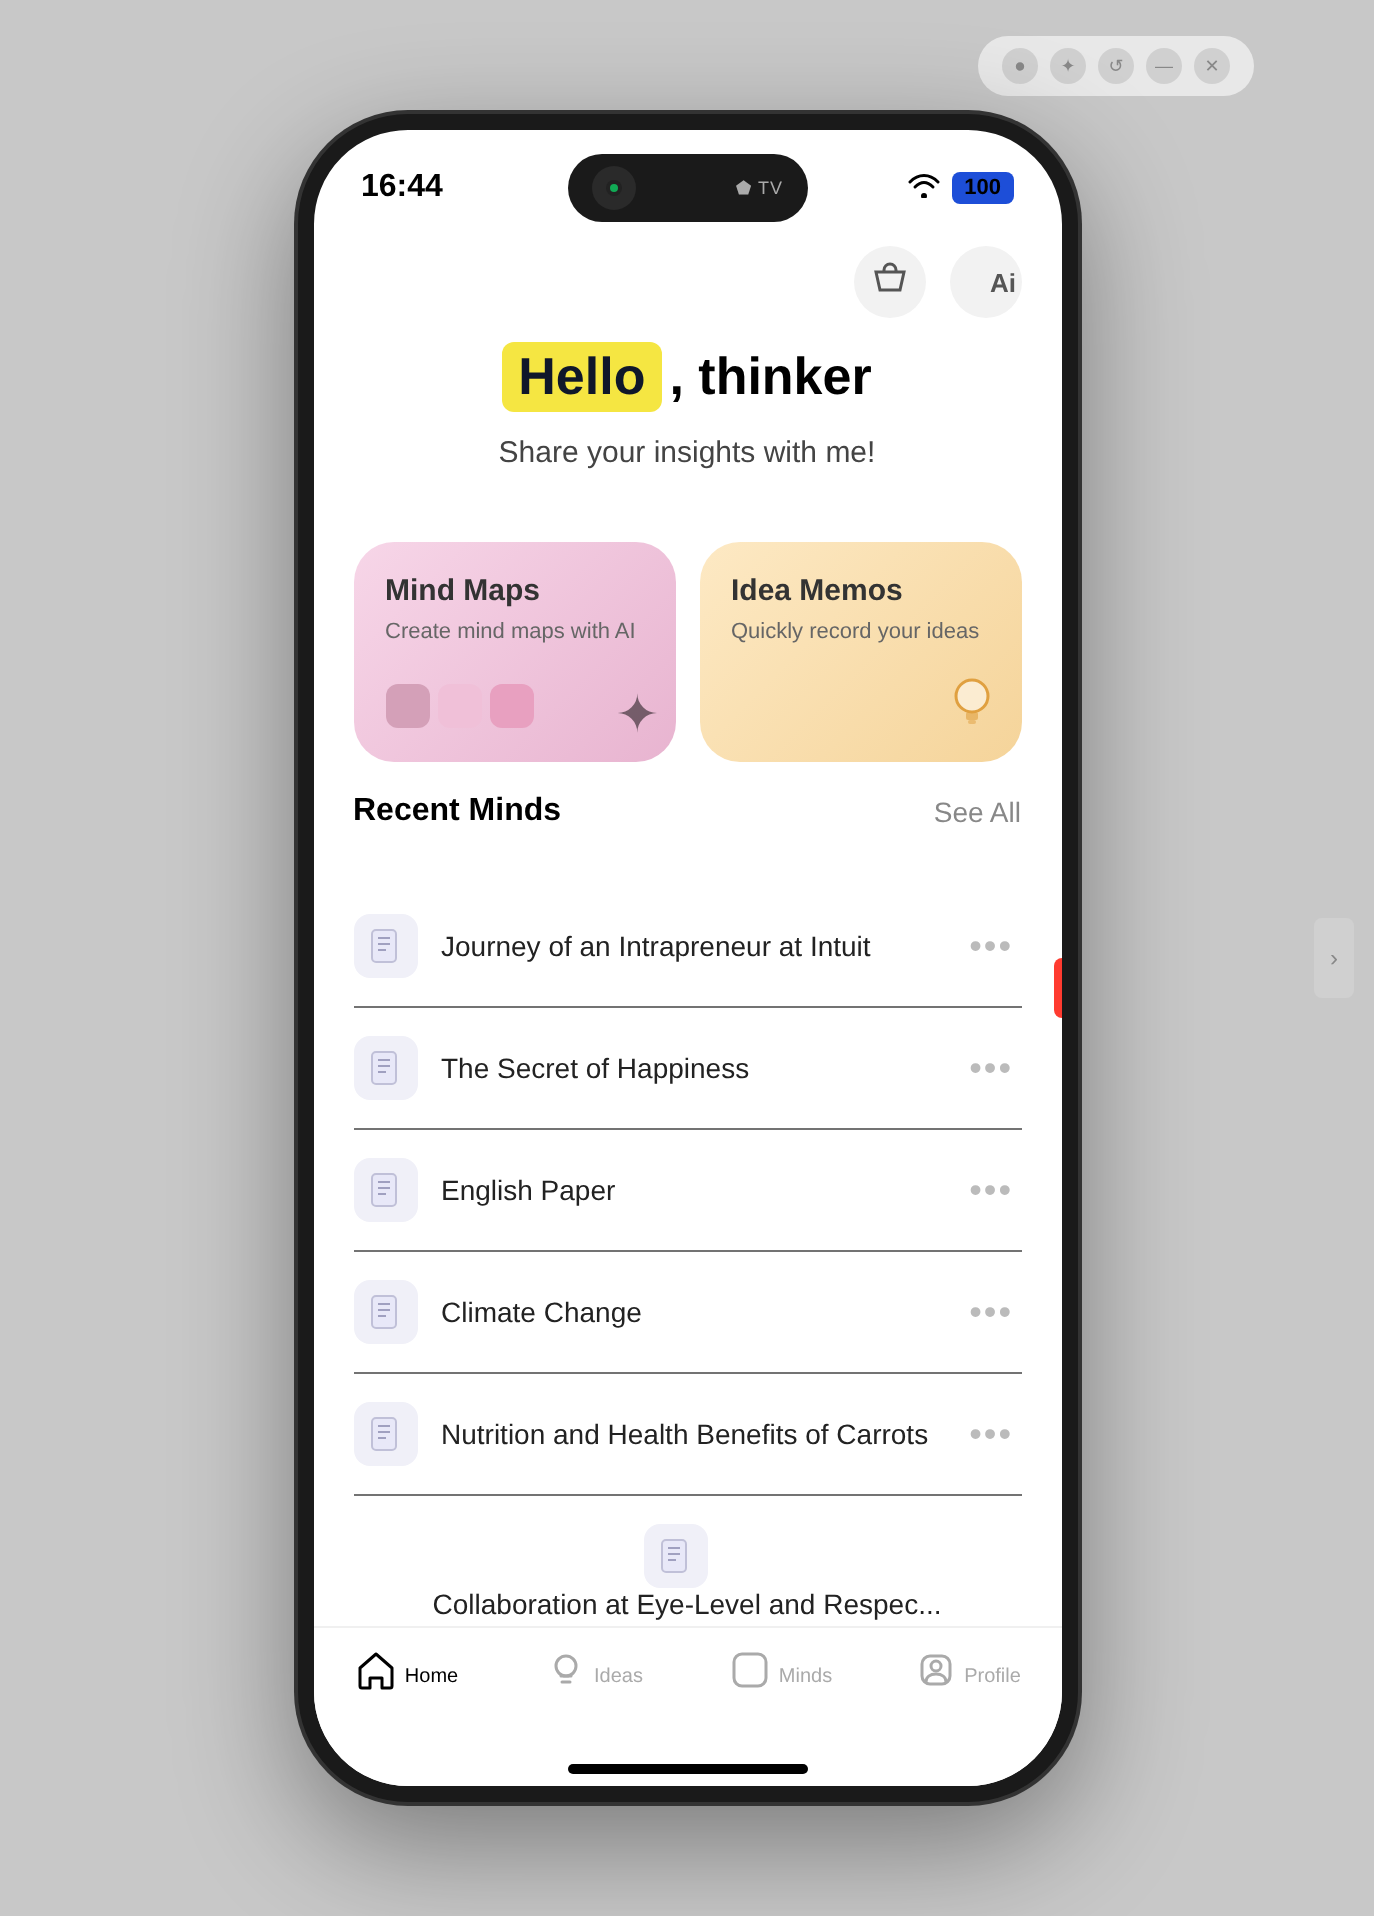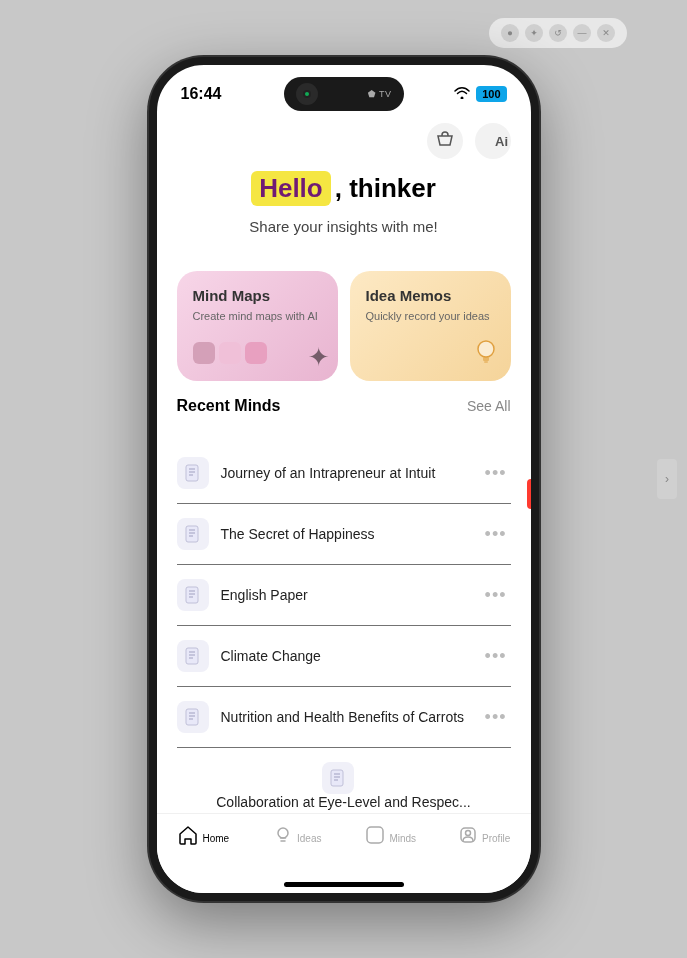--- a/index.html
+++ b/index.html
@@ -97,21 +97,21 @@
       font-weight: 600;
       color: #000;
     }
     .status-right {
       display: flex;
       align-items: center;
       gap: 6px;
     }
     .wifi-icon { font-size: 14px; color: #000; }
     .battery-badge {
-      background: #0ea5e9;
+      background: #1d4ed8;
       color: #000;
       font-size: 11px;
       font-weight: 700;
       padding: 2px 6px;
       border-radius: 4px;
     }
 
     
     .app-content {
       height: calc(100% - 50px);
@@ -146,21 +146,21 @@
       align-items: center;
       gap: 4px;
       margin-bottom: 8px;
     }
     .yellow-highlight {
       background: #f5e642;
       padding: 2px 8px;
       border-radius: 6px;
       font-size: 26px;
       font-weight: 700;
-      color: #701a75;
+      color: #0f172a;
     }
     .hello-rest {
       font-size: 26px;
       font-weight: 700;
       color: #000;
     }
     .hero-subtitle {
       font-size: 15px;
       color: #444;
       margin-top: 4px;

